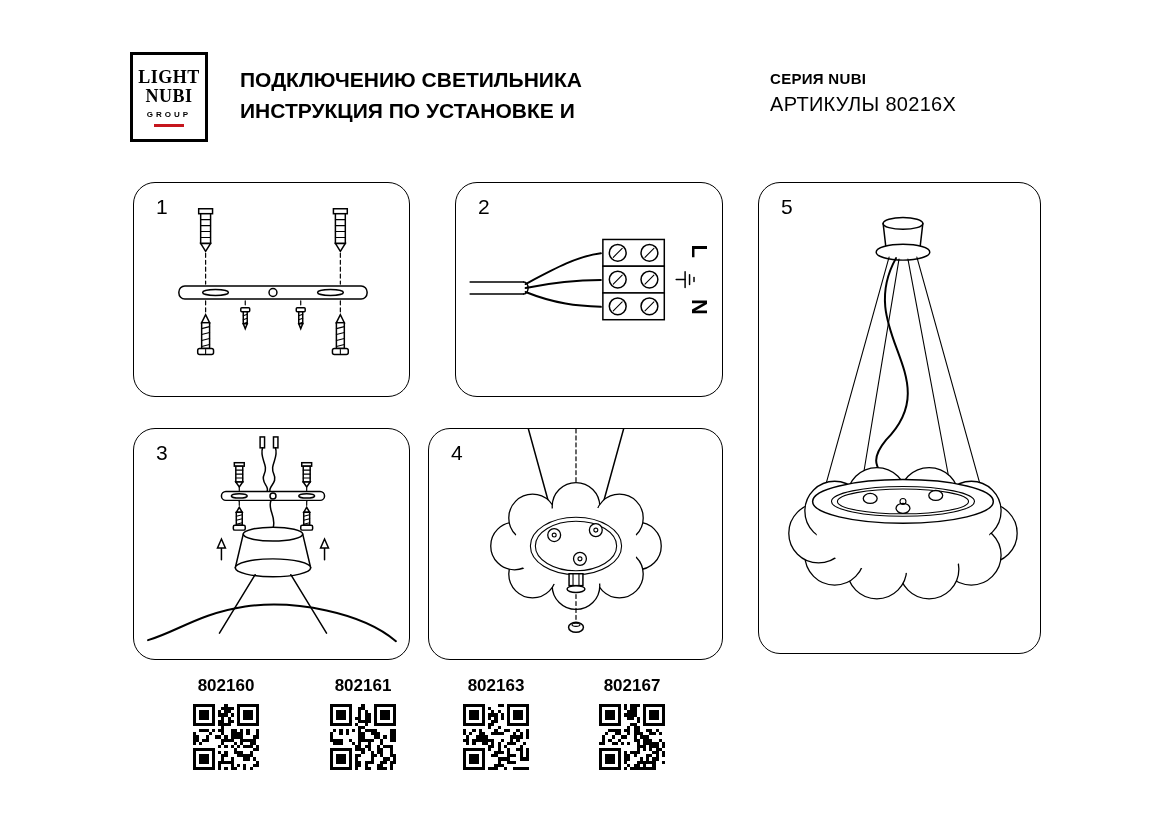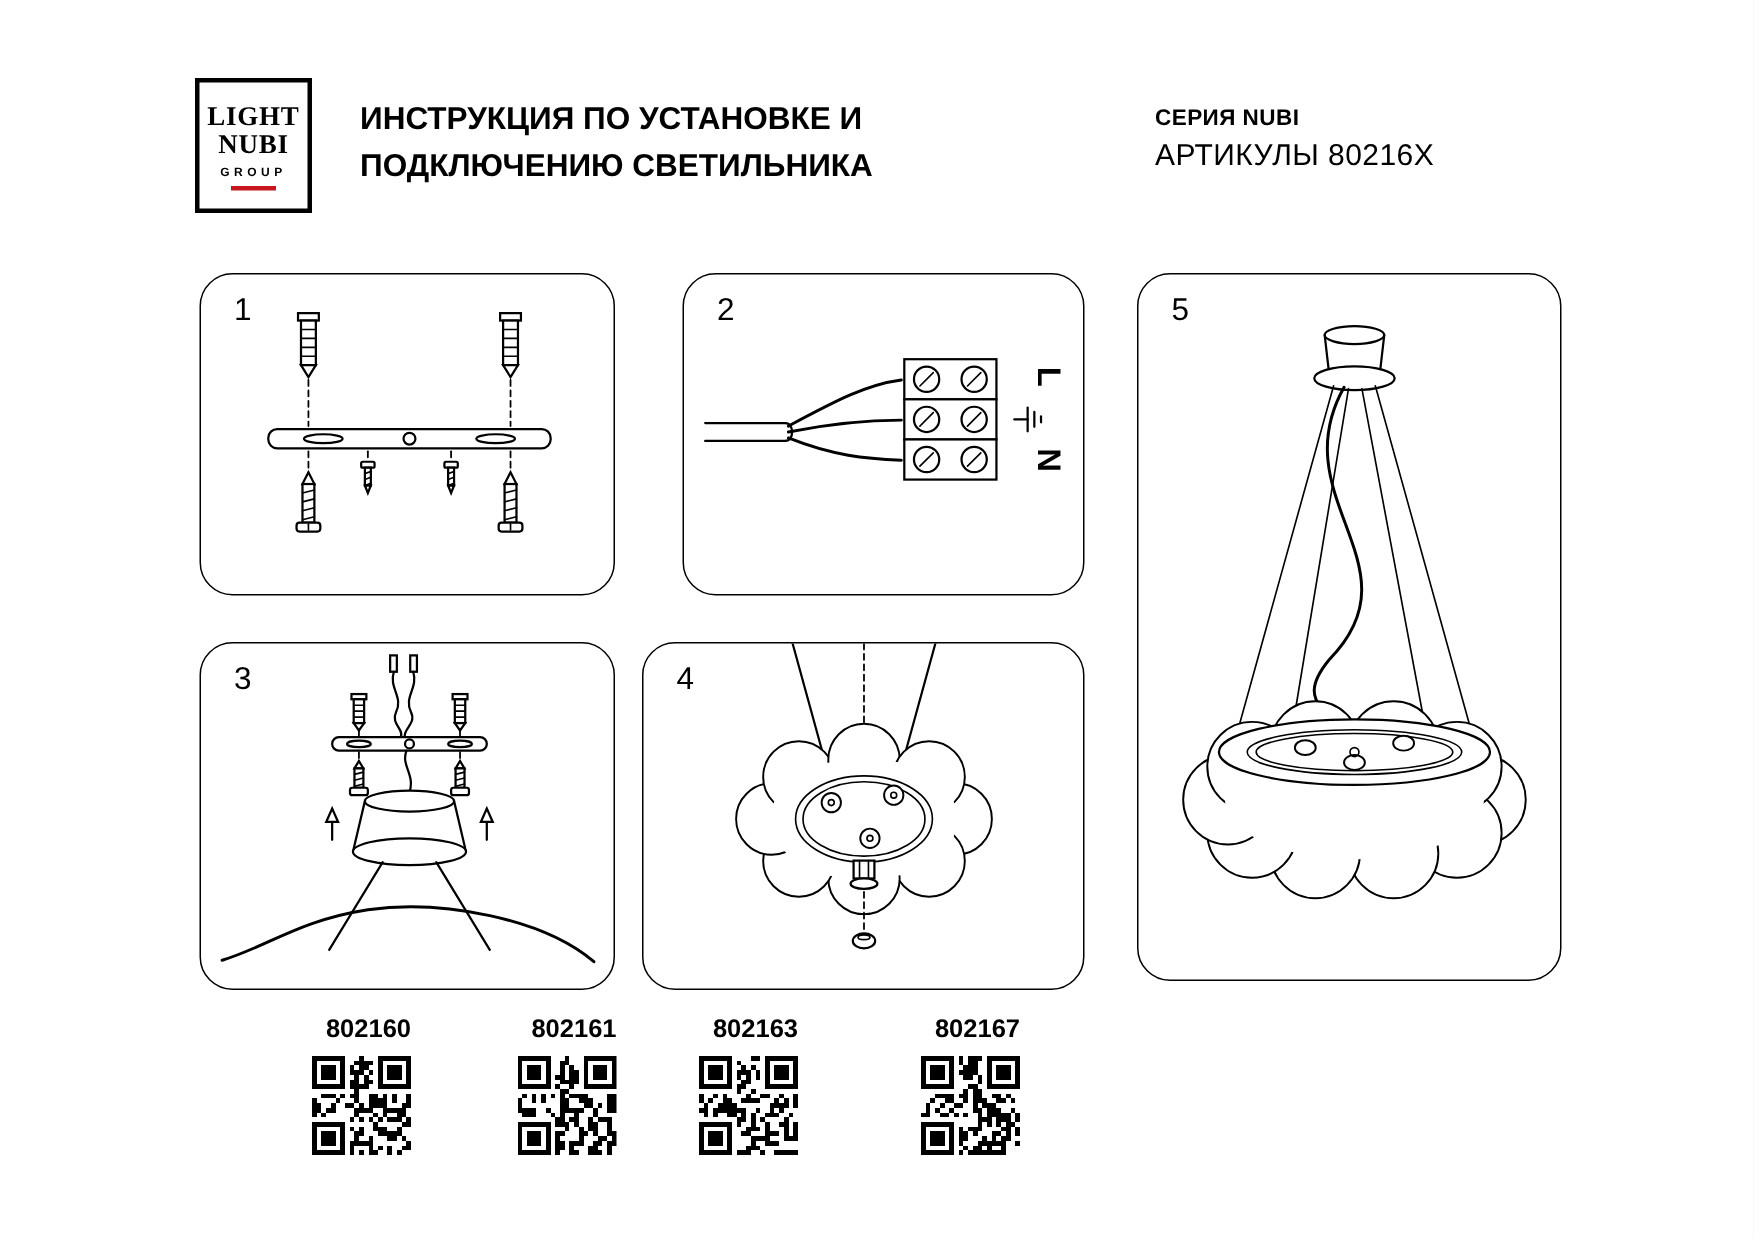--- a/index.html
+++ b/index.html
@@ -31,40 +31,40 @@
   
   .ln{stroke:#000;fill:none;stroke-width:1.5;stroke-linecap:round;}
   .thin{stroke-width:1.1;}
   .wl{stroke:#000;fill:none;stroke-width:2;stroke-linecap:round;}
   .fw{fill:#fff;stroke:#000;stroke-width:1.5;}
   .fw2{fill:#fff;stroke:#000;stroke-width:1.3;}
   .dash{stroke-dasharray:4 3;stroke-width:1.2;}
   svg text{font-family:"Liberation Sans",sans-serif;font-weight:700;fill:#000;}
 
   
-  .product{position:absolute;top:676px;width:96px;text-align:right;}
+  .product{position:absolute;top:676px;width:96px;text-align:center;}
   .product .code{font-size:17px;font-weight:700;}
   .product .qr{margin-top:8px;display:inline-block;width:66px;height:66px;}
-  #prod0{left:178px;} #prod1{left:315px;} #prod2{left:436px;} #prod3{left:584px;}
+  #prod0{left:178px;} #prod1{left:315px;} #prod2{left:448px;} #prod3{left:584px;}
 </style>
 </head>
 <body>
 
 <div class="page">
 
   <div class="logo">
     <div class="l1">LIGHT</div>
     <div class="l2">NUBI</div>
     <div class="l3">GROUP</div>
     <div class="rule"></div>
   </div>
 
   <div class="title">
+    <div>ПОДКЛЮЧЕНИЮ СВЕТИЛЬНИКА</div>
     <div>ИНСТРУКЦИЯ ПО УСТАНОВКЕ И</div>
-    <div>ПОДКЛЮЧЕНИЮ СВЕТИЛЬНИКА</div>
   </div>
 
   <div class="series">
     <div class="s1">СЕРИЯ NUBI</div>
     <div class="s2">АРТИКУЛЫ 80216X</div>
   </div>
 
   <div class="panel" id="p1">
     <span class="step-num">1</span>
     <svg viewBox="0 0 277 215">

